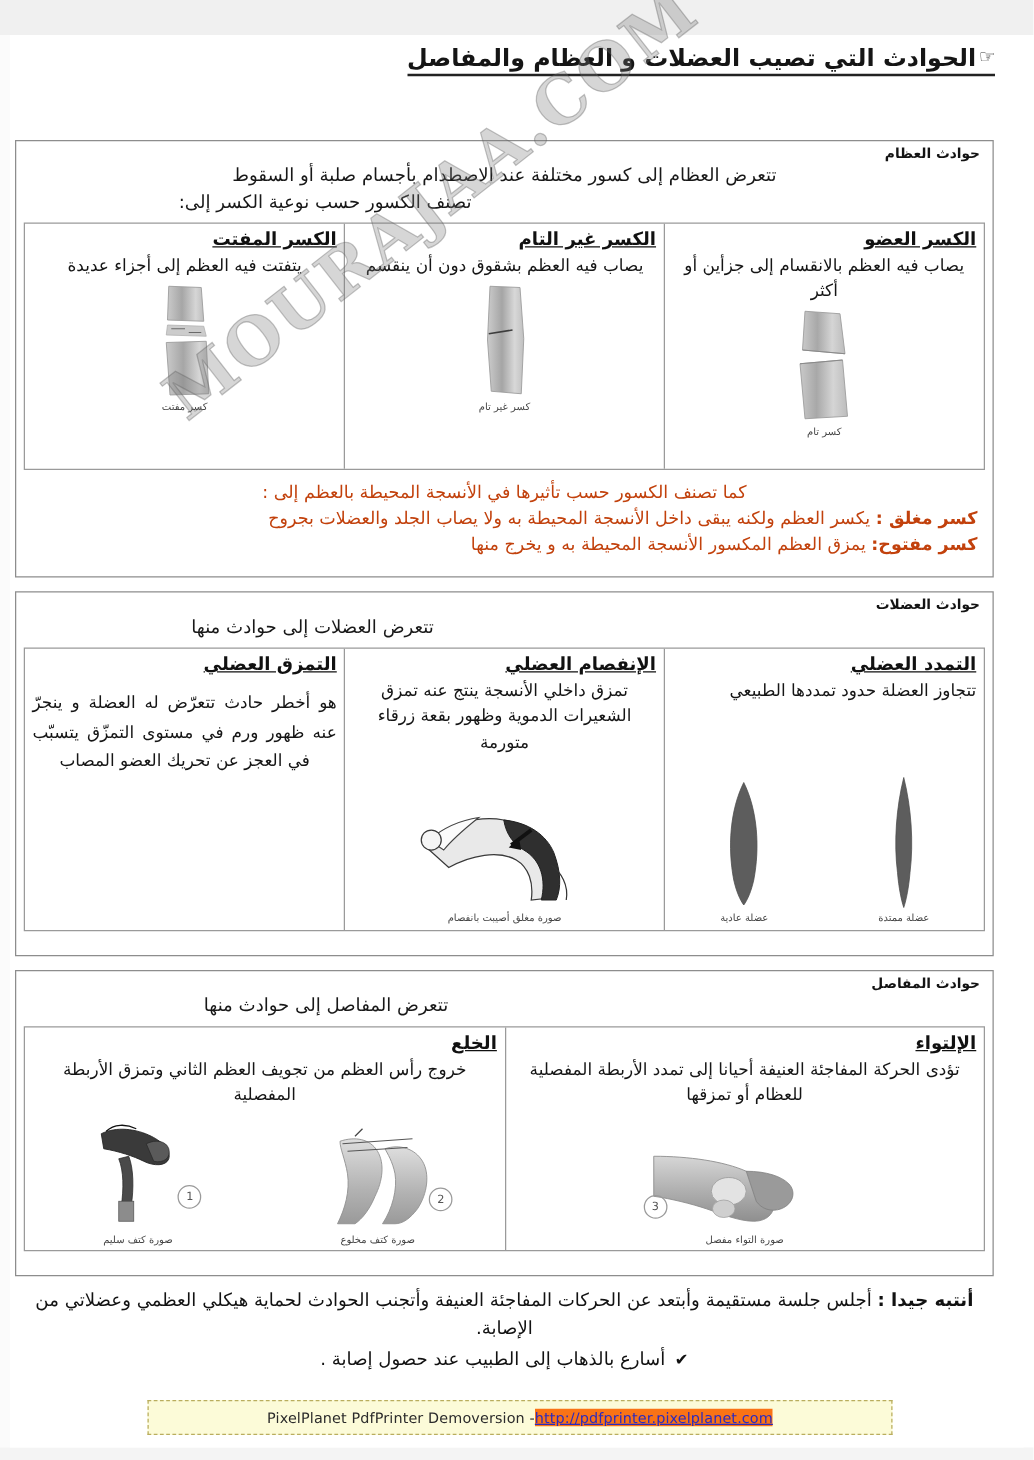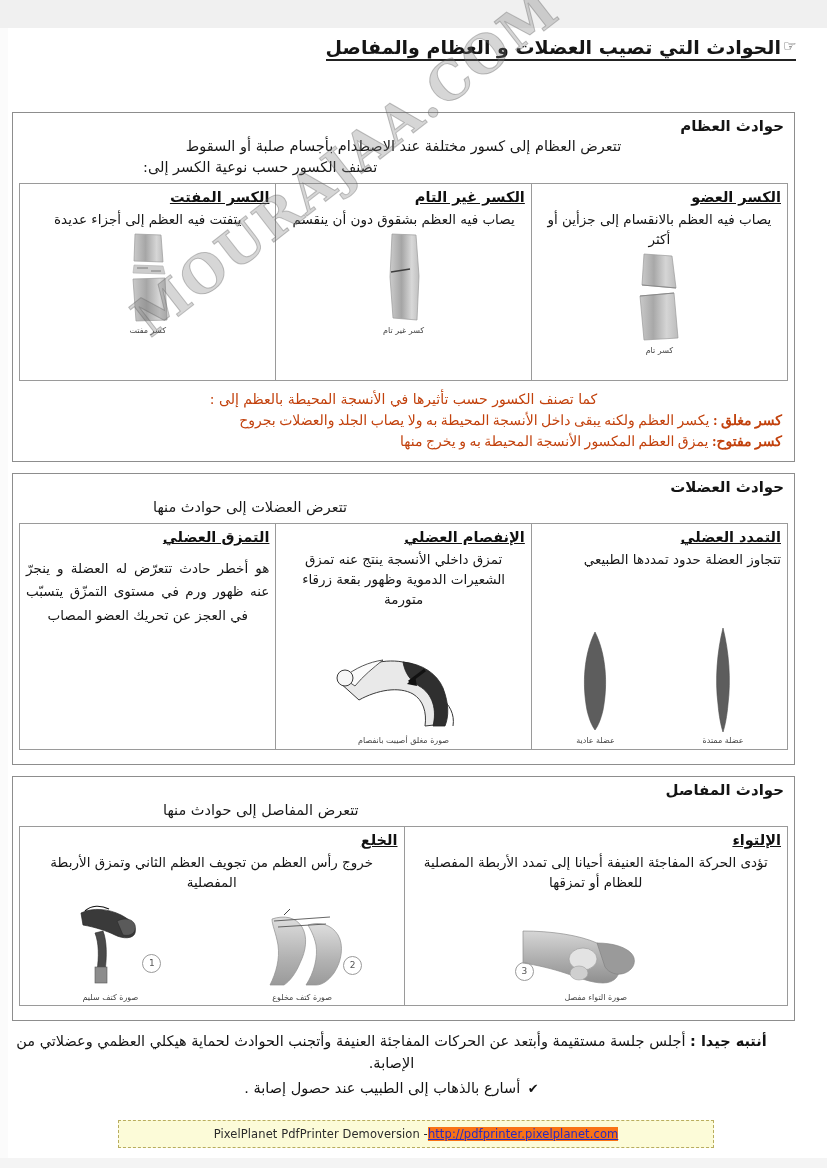--- a/index.html
+++ b/index.html
@@ -84,21 +84,21 @@
     width: 783px;
     border: 1.4px solid #8d8d8d;
     box-sizing: border-box;
     background: #ffffff;
     direction: rtl;
   }
   .section-head {
     padding: 3px 10px 1px 10px;
   }
   .section-title {
-    font-size: 15px;
+    font-size: 11px;
     font-weight: bold;
     color: #141414;
     text-align: right;
     line-height: 1.35;
   }
   .section-sub {
     font-size: 14.5px;
     color: #181818;
     text-align: center;
     line-height: 1.45;
@@ -162,29 +162,29 @@
   .notes {
     padding: 2px 12px 4px 12px;
     direction: rtl;
   }
   .note-line {
     font-size: 14px;
     color: #c2410c;
     text-align: center;
     line-height: 1.5;
   }
-  .note-line.right { text-align: right; font-family: Liberation Serif, serif; }
+  .note-line.right { text-align: right; }
   .note-key {
     font-weight: bold;
   }
 
   
   .advice {
     position: absolute;
-    left: 0;
+    left: 12px;
     width: 783px;
     direction: rtl;
     padding: 0 6px;
     box-sizing: border-box;
   }
   .advice-p {
     font-size: 14.5px;
     color: #121212;
     text-align: center;
     line-height: 1.55;

